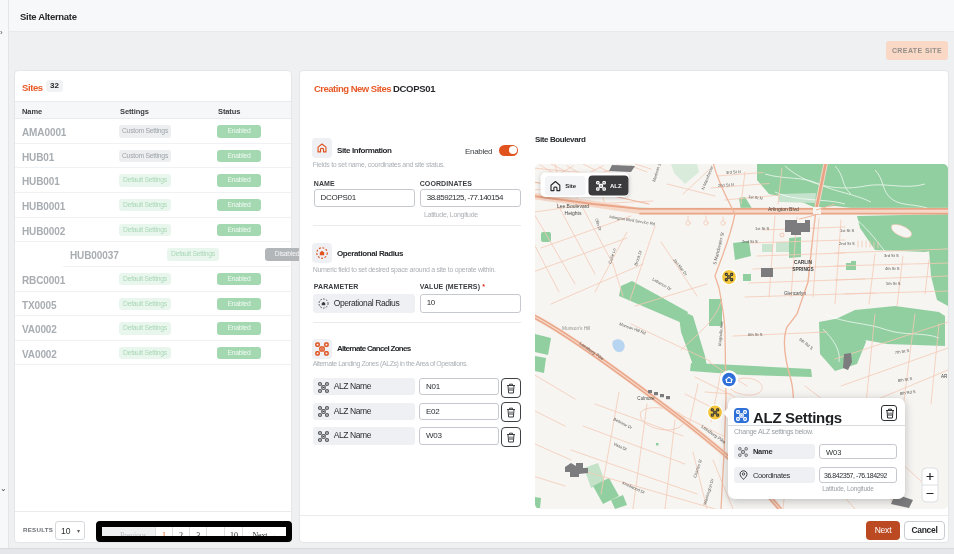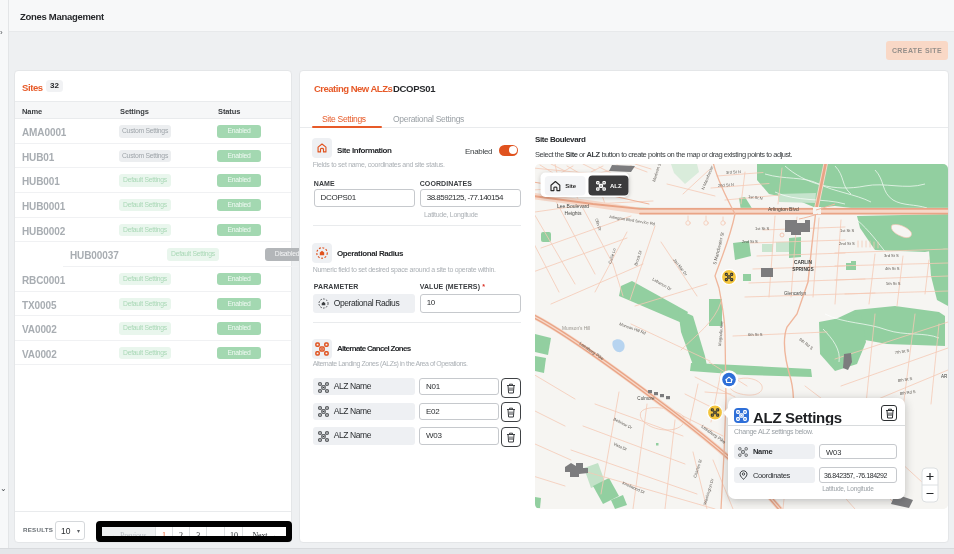--- a/index.html
+++ b/index.html
@@ -89,21 +89,21 @@
 
 #alzpop { position:absolute; left:192.6px; top:233.6px; width:177px; height:101px; background:#fff; border-radius:7px; box-shadow:0 2px 10px rgba(40,44,48,0.28); }
 #alzpop-arrow { position:absolute; left:-5px; top:10px; width:0; height:0; border-top:5px solid transparent; border-bottom:5px solid transparent; border-right:5px solid #fff; }
 </style>
 </head>
 <body>
 <div id="rail" class="abs"></div>
 <div class="railchev" style="top:28px;">›</div>
 <div class="railchev" style="top:484px;">⌄</div>
 <div id="header" class="abs">
-    <h1>Zones Management</h1>
+    <h1>Site Alternate</h1>
   </div>
 
 <div id="search" class="abs">
   <svg class="abs" style="left:11px;top:7px;" width="11" height="11" viewBox="0 0 11 11">
       <circle cx="4.5" cy="4.5" r="3.3" fill="none" stroke="#5a5e62" stroke-width="1.1"></circle>
       <line x1="7.2" y1="7.2" x2="10" y2="10" stroke="#5a5e62" stroke-width="1.1"></line>
     </svg>
   <span class="ph">Search...</span>
 </div>
 <div id="createsite" class="abs">CREATE SITE</div>
@@ -180,27 +180,22 @@
       <div class="pg" style="width:17px;">2</div>
       <div class="pg" style="width:17.4px;">3</div>
       <div class="pg" style="width:18px;">...</div>
       <div class="pg" style="width:18px;">10</div>
       <div class="pg" style="width:42.6px;">Next →</div>
     </div>
   </div>
 </div>
 
 <div id="rightcard" class="card abs">
-  <div id="cnsTitle" class="abs">Creating New ALZs</div>
+  <div id="cnsTitle" class="abs">Creating New Sites</div>
   <div id="cnsName" class="abs">DCOPS01</div>
-  <div id="tabs" class="abs">
-    <span id="tab1">Site Settings</span>
-    <span id="tab2">Operational Settings</span>
-    <div id="tabline"></div>
-  </div>
 
   <div class="icbox" style="left:11.8px;top:67.4px;">
     <svg style="position:absolute;left:3px;top:3px;" width="14" height="14" viewBox="0 0 16 16">
         <path d="M3.5 7 L8 3.4 L12.5 7 L12.5 12.5 L9.7 12.5 L9.7 9.4 C9.7 8.1 6.3 8.1 6.3 9.4 L6.3 12.5 L3.5 12.5 Z" fill="none" stroke="#e0521e" stroke-width="1.3" stroke-linejoin="round"></path>
       </svg>
   </div>
   <div class="sectitle" style="left:37px;top:74.5px;">Site Information</div>
   <span class="abs" style="left:165px;top:75.5px;font-size:8px;color:#3e4245;letter-spacing:-0.3px;">Enabled</span>
   <div id="toggle"></div>
   <div class="subt" style="left:12.7px;top:90px;">Fields to set name, coordinates and site status.</div>
@@ -307,21 +302,20 @@
             <path d="M3.5 2.5 V1.2 H6.5 V2.5"></path>
             <path d="M2 2.5 L2.6 10 H7.4 L8 2.5"></path>
             <path d="M4 4.5 V8"></path>
             <path d="M6 4.5 V8"></path>
           </g>
         </svg>
       </div>
     </div>
 
   <div id="maptitle" class="abs">Site Boulevard</div>
-  <div id="mapsub" class="abs">Select the <b>Site</b> or <b>ALZ</b> button to create points on the map or drag existing points to adjust.</div>
   <div id="mapwrap" class="abs">
   <svg width="413" height="345" viewBox="0 0 413 345" font-family="Liberation Sans, sans-serif">
     <rect width="413" height="345" fill="#f6f5f2"></rect>
 
     <g fill="#92cfa0">
       <path d="M222,0 L413,0 L413,46 L340,47 L300,42 L281,44 L262,36 L234,30 L222,16 Z"></path>
       <path d="M243,30 L281,29 L280,39 L244,38 Z" fill="#c6e4cd"></path>
       <path d="M136,0 L162,0 L164,8 L150,20 L139,9 Z" fill="#d9ecdb"></path>
       <path d="M322,52 L413,50 L413,84 L390,88 L340,86 L325,64 Z"></path>
       <path d="M394,86 L413,84 L413,142 L402,136 L396,112 Z"></path>
@@ -656,15 +650,19 @@
           </svg>
       <span class="abs" style="left:18.6px;top:3.8px;font-size:7.5px;color:#2b2e31;letter-spacing:-0.3px;">Coordinates</span>
     </div>
     <div class="abs" style="left:91.4px;top:69.3px;width:78.3px;height:15.9px;border:1px solid #c6c9cd;border-radius:3px;background:#fff;">
       <span class="abs" style="left:4px;top:4px;font-size:7px;color:#2b2e31;letter-spacing:-0.45px;white-space:nowrap;">36.842357, -76.184292</span>
     </div>
     <div class="abs" style="left:94.6px;top:87.5px;font-size:6.5px;color:#9aa0a5;letter-spacing:-0.2px;">Latitude, Longitude</div>
   </div>
   </div>
 
+  <div id="botbar" class="abs">
+      <div id="nextbtn">Next</div>
+      <div id="cancelbtn">Cancel</div>
+    </div>
 </div>
 
 <div id="botstrip" class="abs"></div>
 
 </body></html>

